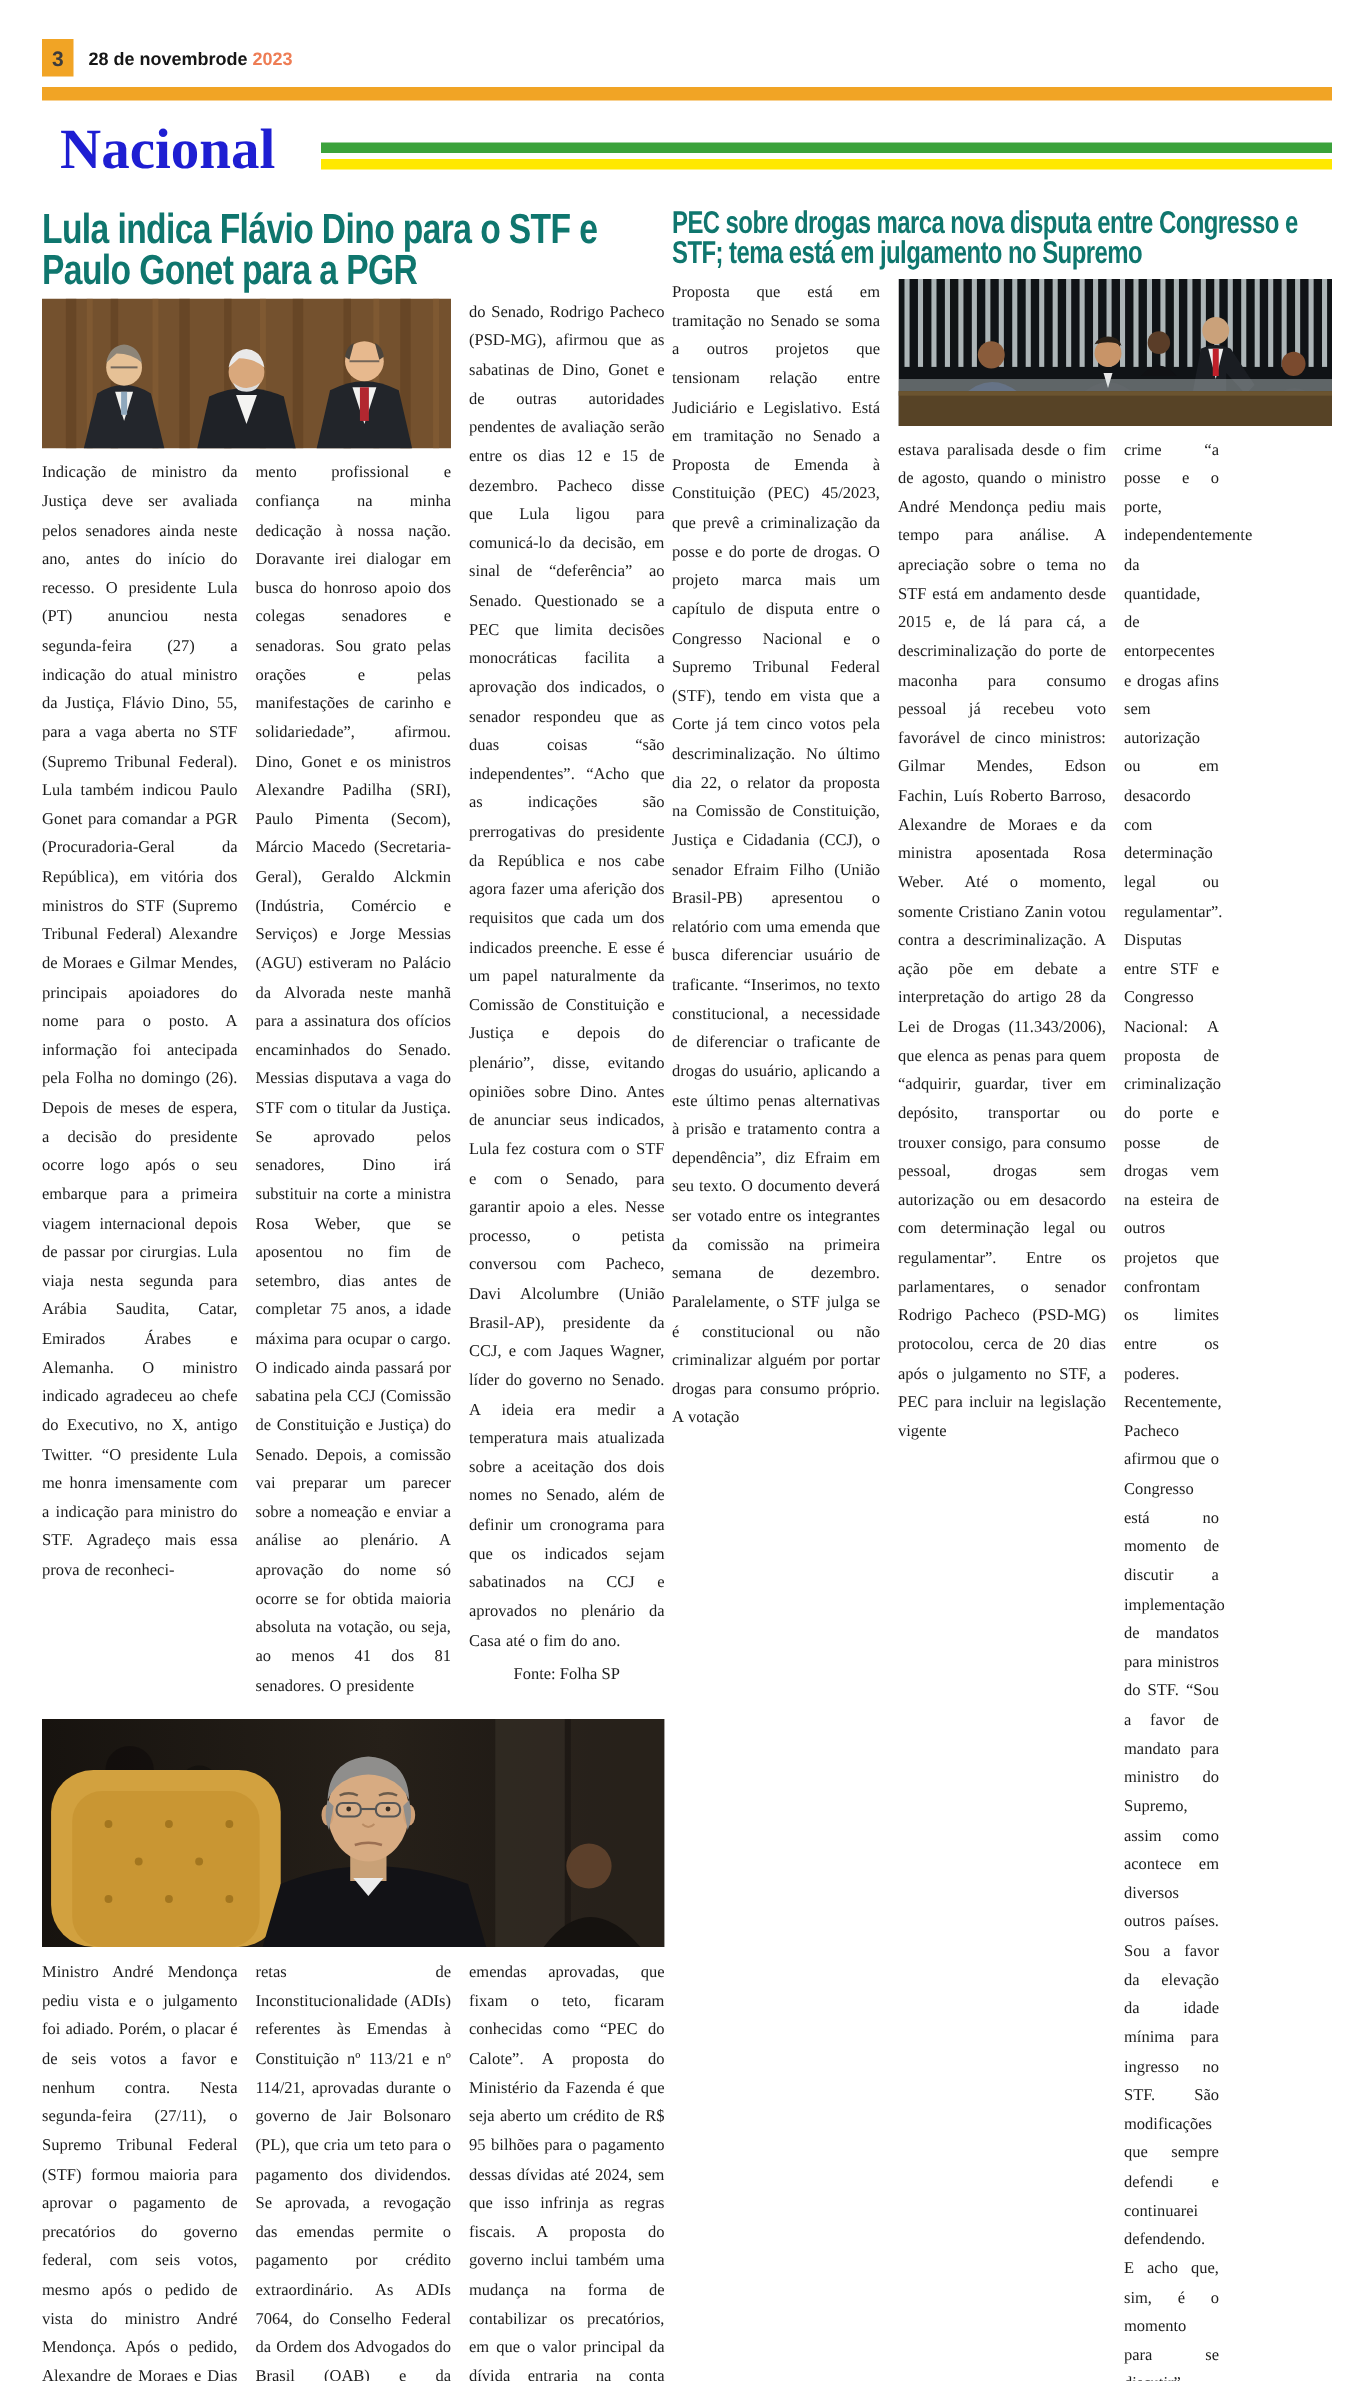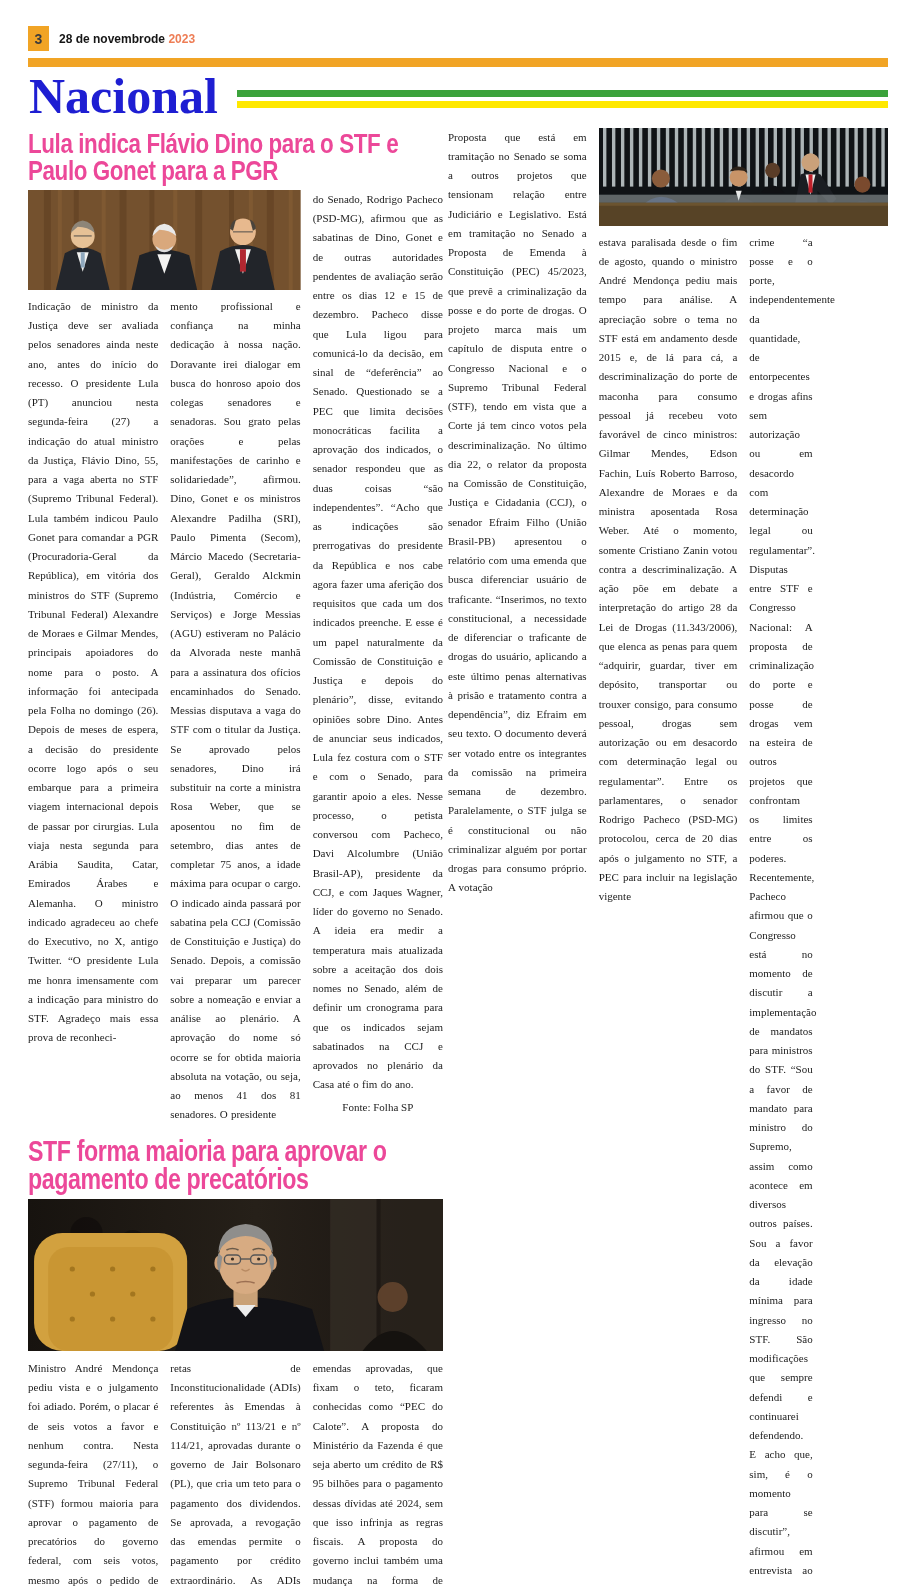--- a/index.html
+++ b/index.html
@@ -28,32 +28,32 @@
     display:inline-block; transform:scaleX(0.82); transform-origin:100% 100%;
   }
   .mast-tag { font-family:"Liberation Sans", sans-serif; font-weight:bold; font-size:11px; color:#111; margin-top:-2px; }
 
   .orange-rule { height:9px; background:#f1a425; margin-top:7px; }
 
   
   .section-row { display:flex; align-items:center; margin-top:2px; }
   .section-title {
     font-family:"Liberation Serif", serif; font-weight:bold; color:#1e1ed2;
-    font-size:50px; line-height:1.05; margin:1px; white-space:nowrap;
+    font-size:38px; line-height:1.05; margin:12px; white-space:nowrap;
   }
   .section-rules { flex:1; margin-left:18px; display:flex; flex-direction:column; gap:4px; padding-top:6px; }
   .rule-green { height:7px; background:#3ba23b; }
   .rule-yellow { height:7px; background:#ffe800; }
 
   
   .main { display:flex; gap:5px; margin-top:4px; align-items:flex-start; }
   .half-left { width:415px; flex:0 0 415px; }
   .half-right { width:440px; flex:0 0 440px; }
 
-  .headline { margin:2px 0 6px; color:#ec4899; font-family:"Liberation Sans", sans-serif; font-weight:bold; }
+  .headline { margin:2px 0 6px; color:#0f766e; font-family:"Liberation Sans", sans-serif; font-weight:bold; }
   .headline-inner { display:block; transform:scaleX(0.8); transform-origin:0 0; width:125%; line-height:0.97; letter-spacing:-0.5px; }
   .hl-xl  .headline-inner { font-size:28px; }
   .hl-l   .headline-inner { font-size:29px; }
   .hl-s   .headline-inner { font-size:21px; transform:scaleX(0.76); width:131%; }
 
   .body-row { display:flex; gap:12px; align-items:flex-start; }
   .coltext {
     font-size:11px; line-height:1.75; text-align:justify;
     hyphens:auto; -webkit-hyphens:auto; word-spacing:0.5px; color:#1c1c1c;
   }
@@ -148,23 +148,20 @@
             </div>
           </div>
           <div class="col-third">
             <div class="coltext">do Senado, Rodrigo Pacheco (PSD-MG), afirmou que as sabatinas de Dino, Gonet e de outras autoridades pendentes de avaliação serão entre os dias 12 e 15 de dezembro. Pacheco disse que Lula ligou para comunicá-lo da decisão, em sinal de “deferência” ao Senado. Questionado se a PEC que limita decisões monocráticas facilita a aprovação dos indicados, o senador respondeu que as duas coisas “são independentes”. “Acho que as indicações são prerrogativas do presidente da República e nos cabe agora fazer uma aferição dos requisitos que cada um dos indicados preenche. E esse é um papel naturalmente da Comissão de Constituição e Justiça e depois do plenário”, disse, evitando opiniões sobre Dino. Antes de anunciar seus indicados, Lula fez costura com o STF e com o Senado, para garantir apoio a eles. Nesse processo, o petista conversou com Pacheco, Davi Alcolumbre (União Brasil-AP), presidente da CCJ, e com Jaques Wagner, líder do governo no Senado. A ideia era medir a temperatura mais atualizada sobre a aceitação dos dois nomes no Senado, além de definir um cronograma para que os indicados sejam sabatinados na CCJ e aprovados no plenário da Casa até o fim do ano.</div>
             <div class="source">Fonte: Folha SP</div>
           </div>
         </div>
       </section>
 
       <section class="article">
-        <h2 class="headline hl-l">
-          <span class="headline-inner">STF forma maioria para aprovar o pagamento de precatórios</span>
-        </h2>
         <svg class="photo" height="152" viewBox="0 0 412 152" preserveAspectRatio="none" role="img">
           <defs>
             <linearGradient id="bgm" x1="0" y1="0" x2="1" y2="0">
               <stop offset="0" stop-color="#17130f"></stop>
                 <stop offset="0.55" stop-color="#262019"></stop>
                 <stop offset="1" stop-color="#1a1512"></stop>
             </linearGradient>
           </defs>
           <rect width="412" height="152" fill="url(#bgm)"></rect>
           <rect x="300" width="46" height="152" fill="#3c342b" opacity="0.55"></rect>
@@ -217,20 +214,23 @@
             <div class="coltext">emendas aprovadas, que fixam o teto, ficaram conhecidas como “PEC do Calote”. A proposta do Ministério da Fazenda é que seja aberto um crédito de R$ 95 bilhões para o pagamento dessas dívidas até 2024, sem que isso infrinja as regras fiscais. A proposta do governo inclui também uma mudança na forma de contabilizar os precatórios, em que o valor principal da dívida entraria na conta como despesa primária, já os juros seriam contabilizados como despesas financeiras, ficando fora do teto de gastos do arcabouço fiscal.</div>
 
           </div>
         </div>
       </section>
     </div>
 
     <div class="half-right">
 
       <section class="article">
+        <h2 class="headline hl-s">
+          <span class="headline-inner">PEC sobre drogas marca nova disputa entre Congresso e STF; tema está em julgamento no Supremo</span>
+        </h2>
         <div class="body-row">
           <div class="col-third">
             <div class="coltext">Proposta que está em tramitação no Senado se soma a outros projetos que tensionam relação entre Judiciário e Legislativo. Está em tramitação no Senado a Proposta de Emenda à Constituição (PEC) 45/2023, que prevê a criminalização da posse e do porte de drogas. O projeto marca mais um capítulo de disputa entre o Congresso Nacional e o Supremo Tribunal Federal (STF), tendo em vista que a Corte já tem cinco votos pela descriminalização.  No último dia 22, o relator da proposta na Comissão de Constituição, Justiça e Cidadania (CCJ), o senador Efraim Filho (União Brasil-PB) apresentou o relatório com uma emenda que busca diferenciar usuário de traficante. “Inserimos, no texto constitucional, a necessidade de diferenciar o traficante de drogas do usuário, aplicando a este último penas alternativas à prisão e tratamento contra a dependência”, diz Efraim em seu texto. O documento deverá ser votado entre os integrantes da comissão na primeira semana de dezembro.  Paralelamente, o STF julga se é constitucional ou não criminalizar alguém por portar drogas para consumo próprio. A votação</div>
           </div>
           <div class="block-two-thirds">
             <svg class="photo" height="98" viewBox="0 0 290 97" preserveAspectRatio="none" role="img">
               <rect width="290" height="97" fill="#101316"></rect>
               <g fill="#c9d2d4" opacity="0.85">
                 <rect x="4" width="3.4" height="58"></rect>
                   <rect x="13" width="3.4" height="58"></rect>

